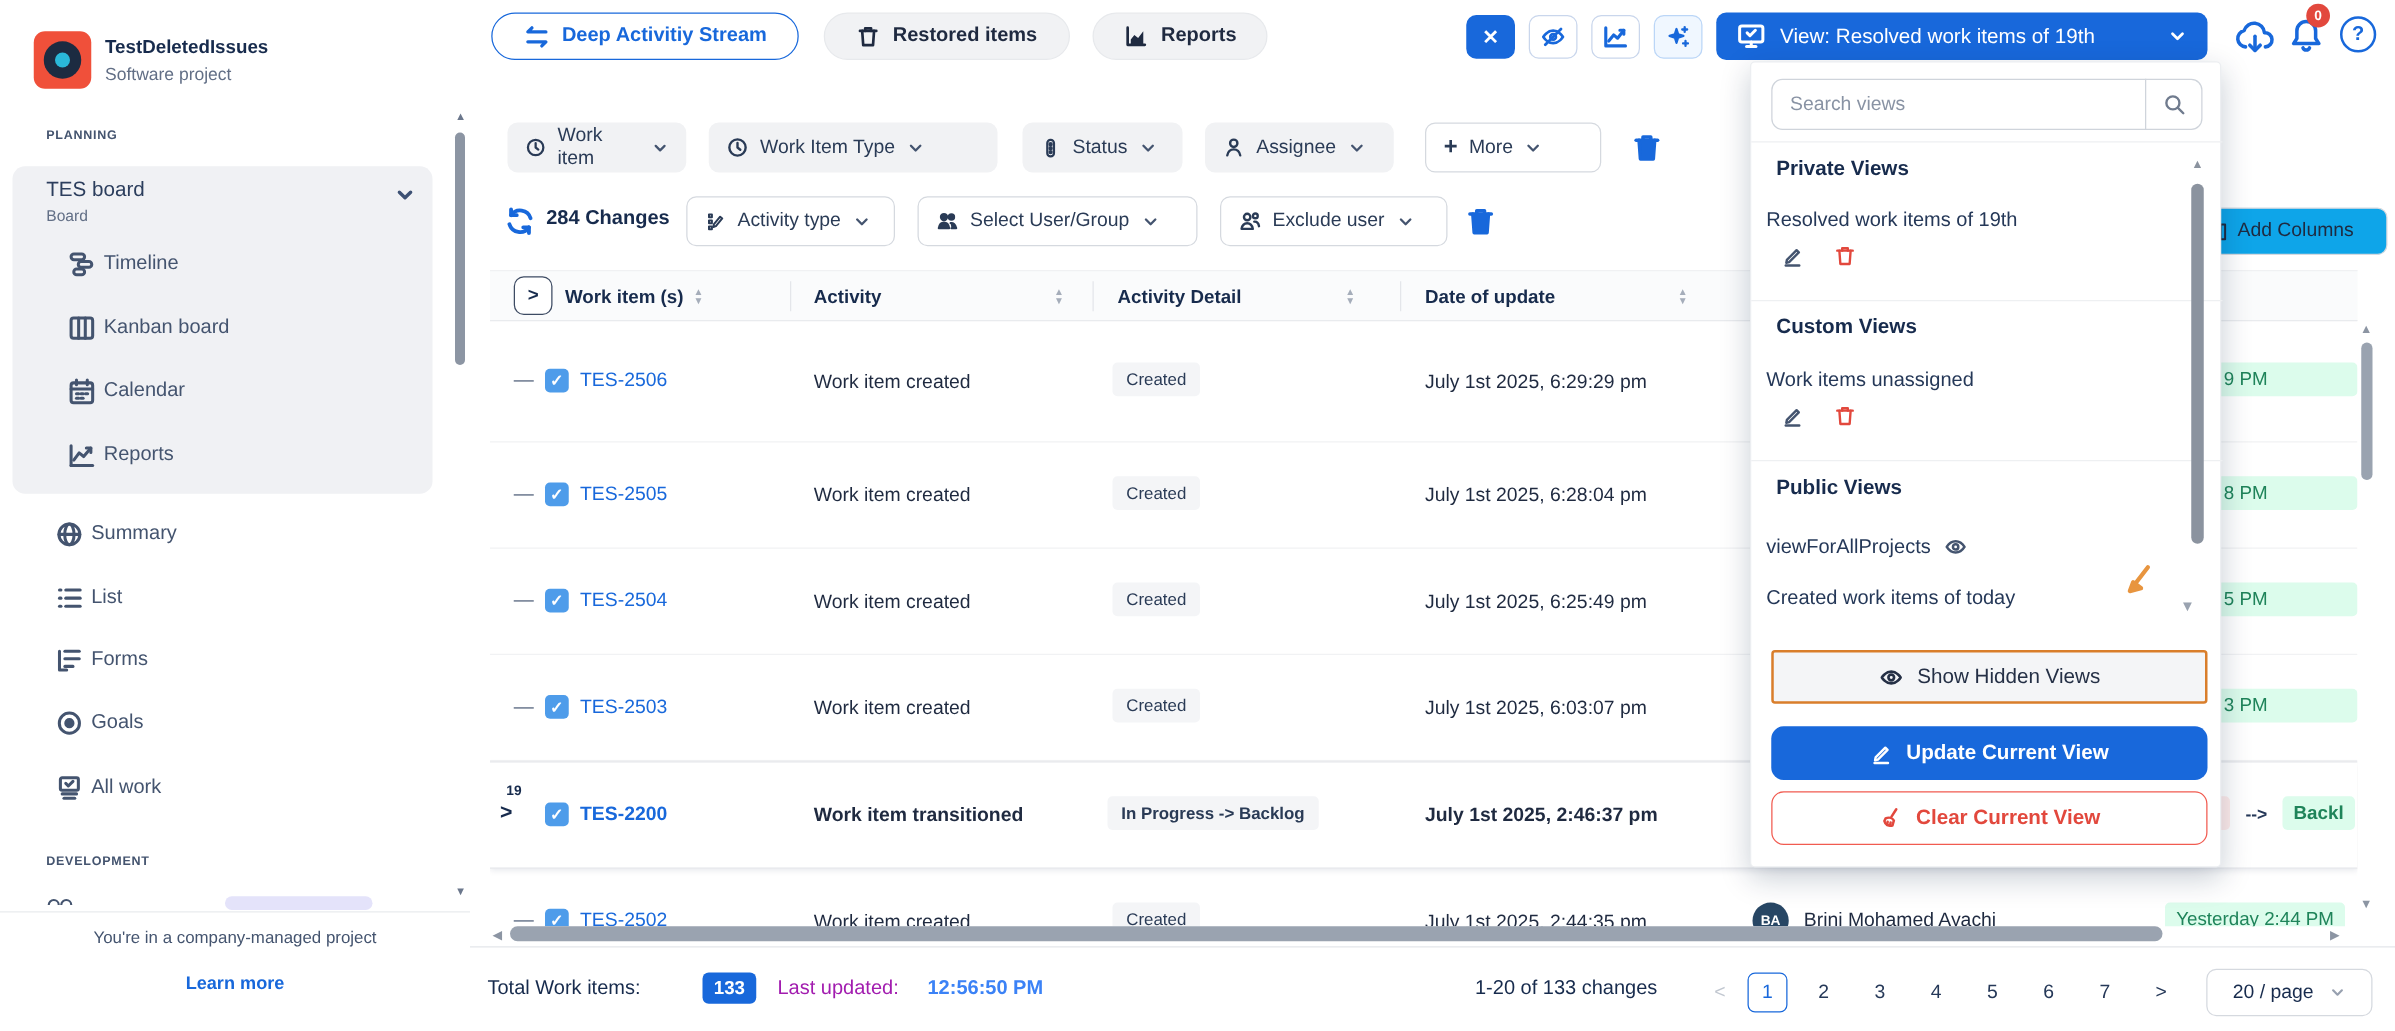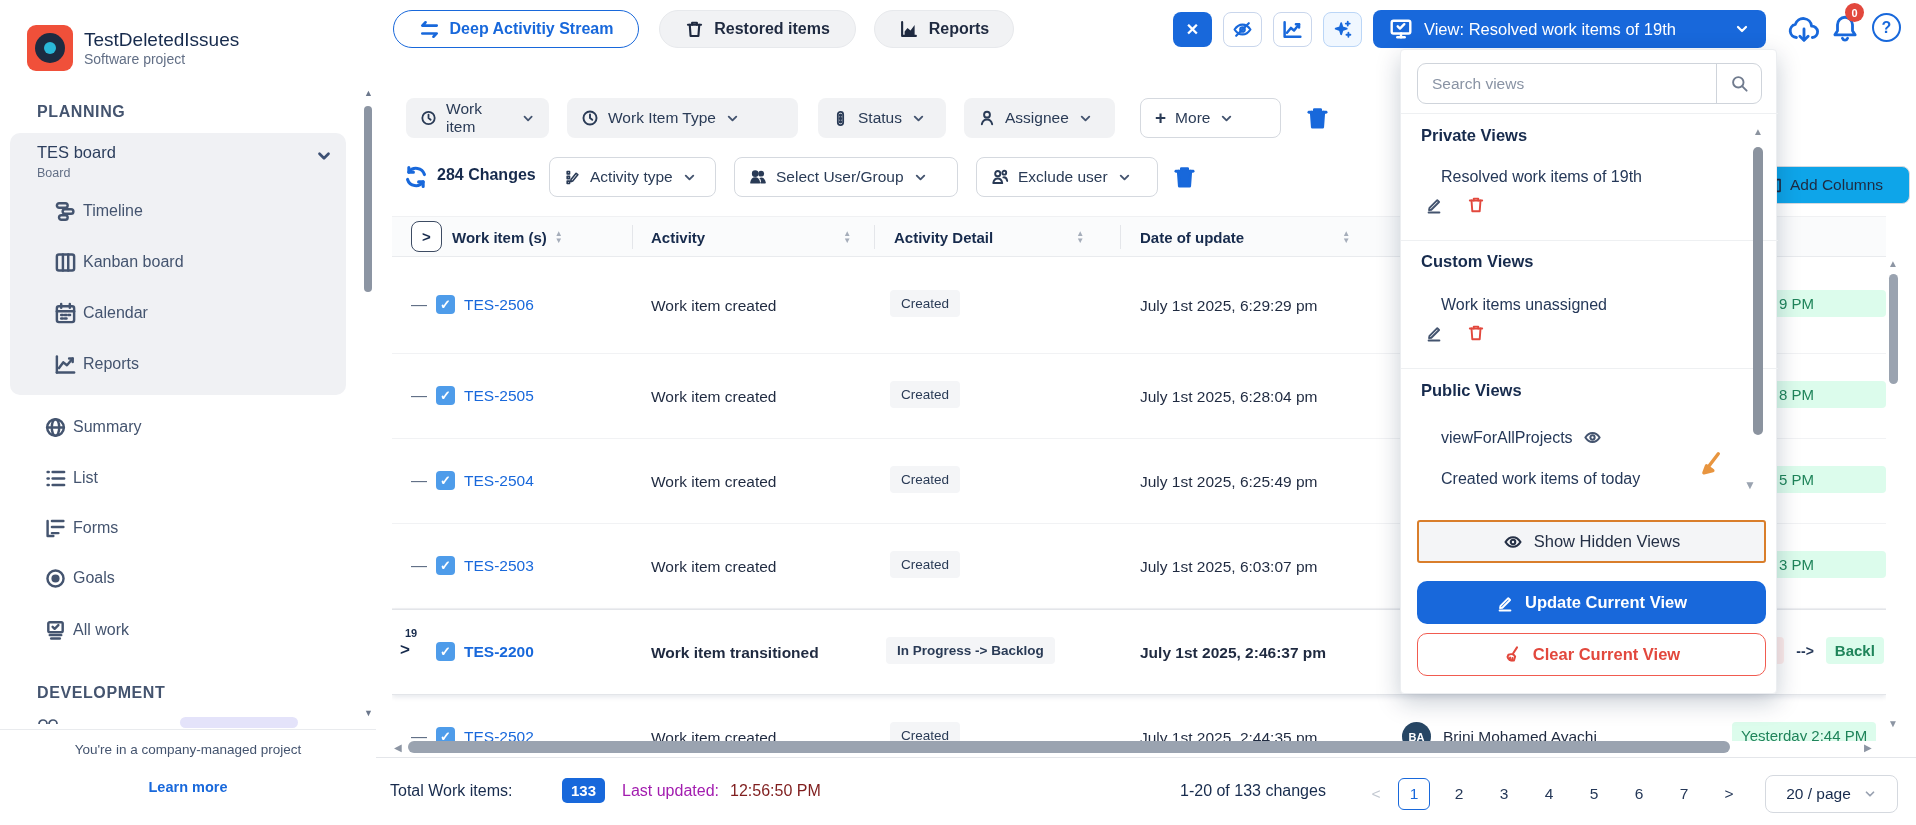--- a/index.html
+++ b/index.html
@@ -7,23 +7,23 @@
   #app { position:relative; width:1916px; height:825px; overflow:hidden; background:#fff; color:#172B4D; }
   .abs { position:absolute; }
   svg.svgi { display:block; fill:none; stroke:currentColor; stroke-width:1.7; stroke-linecap:round; stroke-linejoin:round; }
 
   
   #sidebar { position:absolute; left:0; top:0; width:376px; height:825px; background:#fff; }
   .proj-icon { position:absolute; left:27px; top:25px; width:46px; height:46px; border-radius:9px;
     background:#F0503A; display:flex; align-items:center; justify-content:center; }
   .proj-disc { width:30px; height:30px; border-radius:50%; background:#1C2B41; position:relative; }
   .proj-disc::after { content:""; position:absolute; left:9px; top:9px; width:12px; height:12px; border-radius:50%; background:#2AB8D9; }
-  .proj-title { position:absolute; left:84px; top:29px; font-size:19px; font-weight:normal; color:#172B4D; }
+  .proj-title { position:absolute; left:84px; top:29px; font-size:15px; font-weight:bold; color:#172B4D; }
   .proj-sub   { position:absolute; left:84px; top:51px; font-size:14px; color:#626F86; }
-  .side-section { position:absolute; left:37px; font-size:16px; font-weight:bold; letter-spacing:.6px; color:#44546F; }
+  .side-section { position:absolute; left:37px; font-size:10px; font-weight:bold; letter-spacing:.6px; color:#44546F; }
   .board-block { position:absolute; left:10px; top:133px; width:336px; height:262px; background:#F0F1F4; border-radius:10px; }
   .board-title { position:absolute; left:27px; top:10px; font-size:16.5px; color:#2C3E5D; }
   .board-sub   { position:absolute; left:27px; top:33px; font-size:12.5px; color:#626F86; }
   .side-item { position:absolute; left:0; width:336px; height:44px; display:flex; align-items:center; gap:6px; padding-left:44px; color:#44546F; font-size:16px; cursor:pointer; }
   .side-item .sicon { width:23px; height:23px; color:#44546F; flex:0 0 auto; }
   .lavender-pill { position:absolute; left:180px; top:717px; width:118px; height:11px; border-radius:6px; background:#E4E3FA; }
   .icon-frag { position:absolute; left:36px; top:714px; width:24px; height:10px; overflow:hidden; color:#44546F; }
   .side-divider { position:absolute; left:0; top:729px; width:376px; height:1px; background:#E9EBEE; }
   .side-note { position:absolute; left:0; top:742px; width:376px; text-align:center; font-size:13.5px; color:#44546F; }
   .side-learn { position:absolute; left:0; top:779px; width:376px; text-align:center; font-size:14.5px; font-weight:bold; color:#1868DB; cursor:pointer; }
@@ -95,41 +95,41 @@
   
   #views-panel { position:absolute; left:1400px; top:49px; width:377px; height:645px; background:#fff; border:1px solid #ECEEF1; border-radius:4px;
     box-shadow:0 8px 24px rgba(9,30,66,.22); z-index:50; }
   #search-box { position:absolute; left:16px; top:13px; width:345px; height:41px; border:1px solid #CFD4DB; border-radius:9px; display:flex; align-items:center; }
   #search-input { flex:1; border:none; outline:none; font-size:15.5px; color:#172B4D; padding:0 14px; font-family:"Liberation Sans",sans-serif; background:transparent; }
   #search-input::placeholder { color:#8993A4; }
   .search-sep { width:1px; height:41px; background:#CFD4DB; }
   .search-btn { width:44px; display:flex; align-items:center; justify-content:center; color:#707B8E; cursor:pointer; }
   .vp-div { position:absolute; left:0; width:377px; height:1px; background:#EEF0F2; }
   .vp-head { position:absolute; left:20px; font-size:16.5px; font-weight:bold; color:#172B4D; }
-  .vp-item { position:absolute; left:40px; font-size:16px; color:#253858; cursor:pointer; display:flex; align-items:center; gap:10px; }
+  .vp-item { position:absolute; left:12px; font-size:16px; color:#253858; cursor:pointer; display:flex; align-items:center; gap:10px; }
   .vp-actions { position:absolute; left:24px; display:flex; gap:24px; }
   .vp-edit { color:#44546F; cursor:pointer; }
   .vp-del { color:#E2483D; cursor:pointer; }
   .vp-scroll-thumb { position:absolute; left:352px; top:97px; width:10px; height:288px; background:#8B939F; border-radius:5px; }
   .vp-up { position:absolute; left:352px; top:76px; color:#8B939F; font-size:10px; }
   .vp-downarr { position:absolute; left:343px; top:428px; color:#9AA3B0; font-size:12px; }
   #show-hidden { position:absolute; left:16px; top:470px; width:349px; height:43px; background:#F4F5F7; border:2px solid #D97E2B; border-radius:3px;
     display:flex; align-items:center; justify-content:center; gap:11px; font-size:16.5px; color:#253046; cursor:pointer; }
   #update-view { position:absolute; left:16px; top:531px; width:349px; height:43px; background:#1868DB; border-radius:10px; color:#fff; font-weight:bold;
     display:flex; align-items:center; justify-content:center; gap:11px; font-size:16.5px; cursor:pointer; }
   #clear-view { position:absolute; left:16px; top:583px; width:349px; height:43px; background:#fff; border:1.5px solid #F15B50; border-radius:10px; color:#E2483D; font-weight:bold;
     display:flex; align-items:center; justify-content:center; gap:11px; font-size:16.5px; cursor:pointer; }
   .cursor-arrow { position:absolute; left:292px; top:400px; color:#E8953F; }
 
   
   #footer-div { position:absolute; left:376px; top:757px; width:1540px; height:1px; background:#E4E6EA; }
   .ft { position:absolute; top:782px; font-size:16px; color:#172B4D; }
   #total-badge { position:absolute; left:562px; top:778px; background:#1868DB; color:#fff; font-size:15px; font-weight:bold; border-radius:5px; padding:4px 9px; }
   #last-updated-label { color:#a21caf; }
-  #last-updated-time { color:#7f1d1d; font-weight:normal; }
+  #last-updated-time { color:#3b82f6; font-weight:bold;margin-left:12px; }
   .page-num { position:absolute; top:778px; width:32px; height:32px; display:flex; align-items:center; justify-content:center; font-size:15.5px; color:#253858; cursor:pointer; border-radius:6px; }
   .page-active { border:1.5px solid #1868DB; color:#1868DB; background:#fff; }
   .page-prev { color:#C1C7D0; }
   #page-size { position:absolute; left:1765px; top:775px; width:133px; height:38px; border:1px solid #D5D9DF; border-radius:8px; background:#fff;
     display:flex; align-items:center; justify-content:center; gap:12px; font-size:15.5px; color:#172B4D; cursor:pointer; }
   #page-size .chev { color:#98A1B0; }
 </style>
 </head>
 <body>
 

